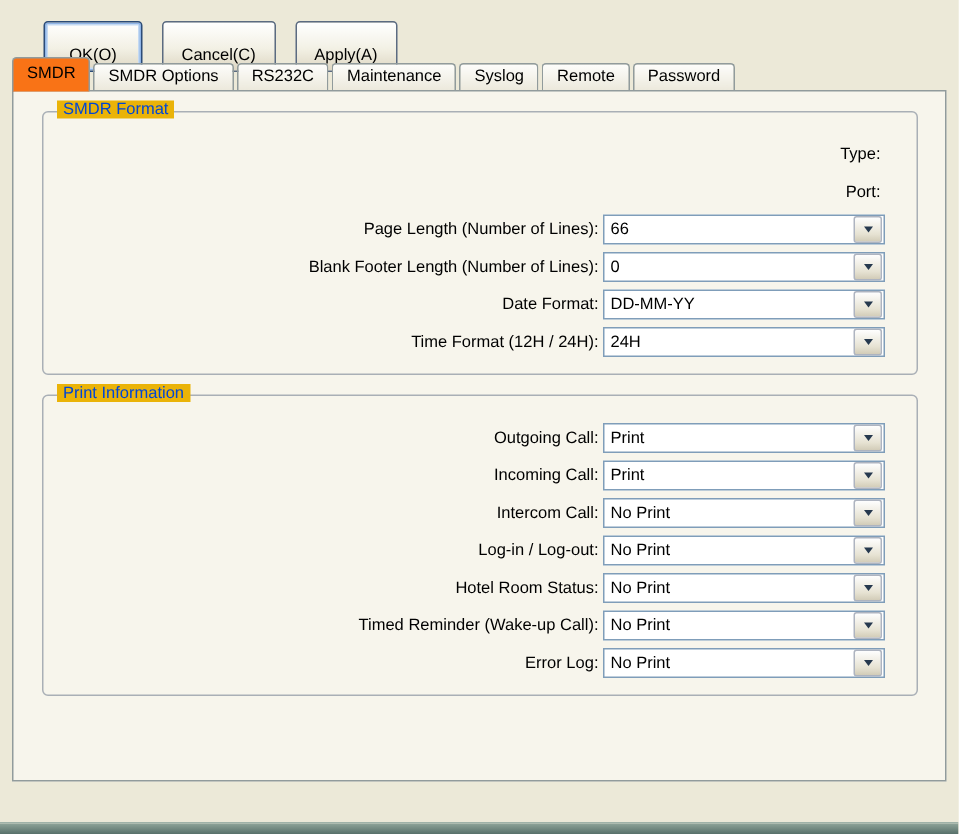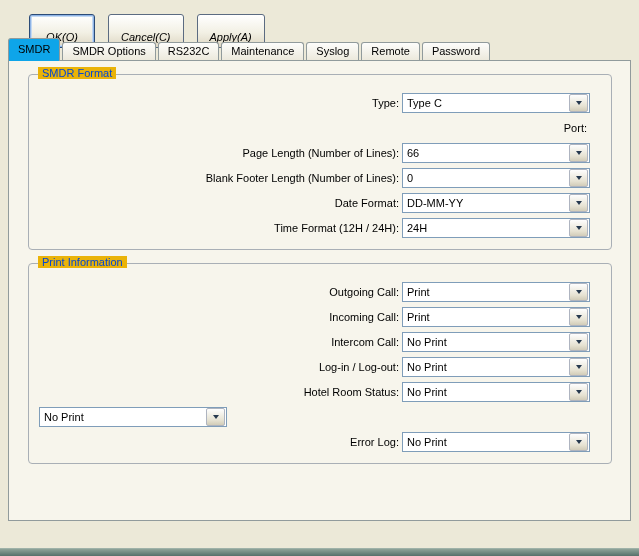--- a/index.html
+++ b/index.html
@@ -16,21 +16,20 @@
     padding:14px 0 0 29px;
     display:flex;gap:13px;align-items:flex-start;
     height:39px;box-sizing:border-box;
   }
   .xp-btn{
     height:23px;min-width:66px;padding:16px 12px;
     background:linear-gradient(#FFFFFF,#F2F0E4 55%,#DDD6C2);
     border:1px solid #5B6B81;border-radius:3px;
     font-family:"Liberation Sans", sans-serif;font-size:11px;color:#000;
     cursor:pointer;
-    font-style:italic;
   }
   .xp-btn.default{
     border-color:#2B4B77;
     box-shadow:inset 0 0 0 1px #8FB4E6, inset 0 0 0 2px #C4D9F2;
   }
 
   
   .tabstrip{
     margin-left:8px;
     display:flex;align-items:flex-end;
@@ -38,21 +37,21 @@
   }
   .tab{
     height:17px;line-height:17px;padding:0 9px;
     background:linear-gradient(#FDFDFB,#ECE9DC);
     border:1px solid #919B9C;border-bottom:none;
     border-radius:3px 3px 0 0;
     margin-right:2px;white-space:nowrap;cursor:pointer;
   }
   .tab.active{
     height:21px;line-height:20px;
-    background:#0ea5e9;
+    background:#f97316;
     position:relative;z-index:3;
     margin-bottom:-1px;padding-bottom:1px;
   }
 
   
   .panel{
     position:relative;
     margin:0 8px;height:461px;box-sizing:border-box;
     background:#F7F5EC;
     border:1px solid #919B9C;
@@ -125,26 +124,20 @@
     <div class="tab">Syslog</div>
     <div class="tab">Remote</div>
     <div class="tab">Password</div>
   </div>
 
 <div class="panel" id="page">
     <div class="group">
       <span class="group-title">SMDR Format</span>
       <div class="row">
         <span class="lbl">Type:</span>
-        <div class="combo">
-          <span class="val">Type C</span>
-          <span class="cbtn">
-            <span class="arrow"></span>
-          </span>
-        </div>
       </div>
       <div class="row">
         <span class="lbl">Port:</span>
       </div>
       <div class="row">
         <span class="lbl">Page Length (Number of Lines):</span>
         <div class="combo">
           <span class="val">66</span>
           <span class="cbtn">
             <span class="arrow"></span>
@@ -220,20 +213,21 @@
       <div class="row">
         <span class="lbl">Hotel Room Status:</span>
         <div class="combo">
           <span class="val">No Print</span>
           <span class="cbtn">
             <span class="arrow"></span>
           </span>
         </div>
       </div>
       <div class="row">
+        <span class="lbl">Timed Reminder (Wake-up Call):</span>
         <div class="combo">
           <span class="val">No Print</span>
           <span class="cbtn">
             <span class="arrow"></span>
           </span>
         </div>
       </div>
       <div class="row">
         <span class="lbl">Error Log:</span>
         <div class="combo">

